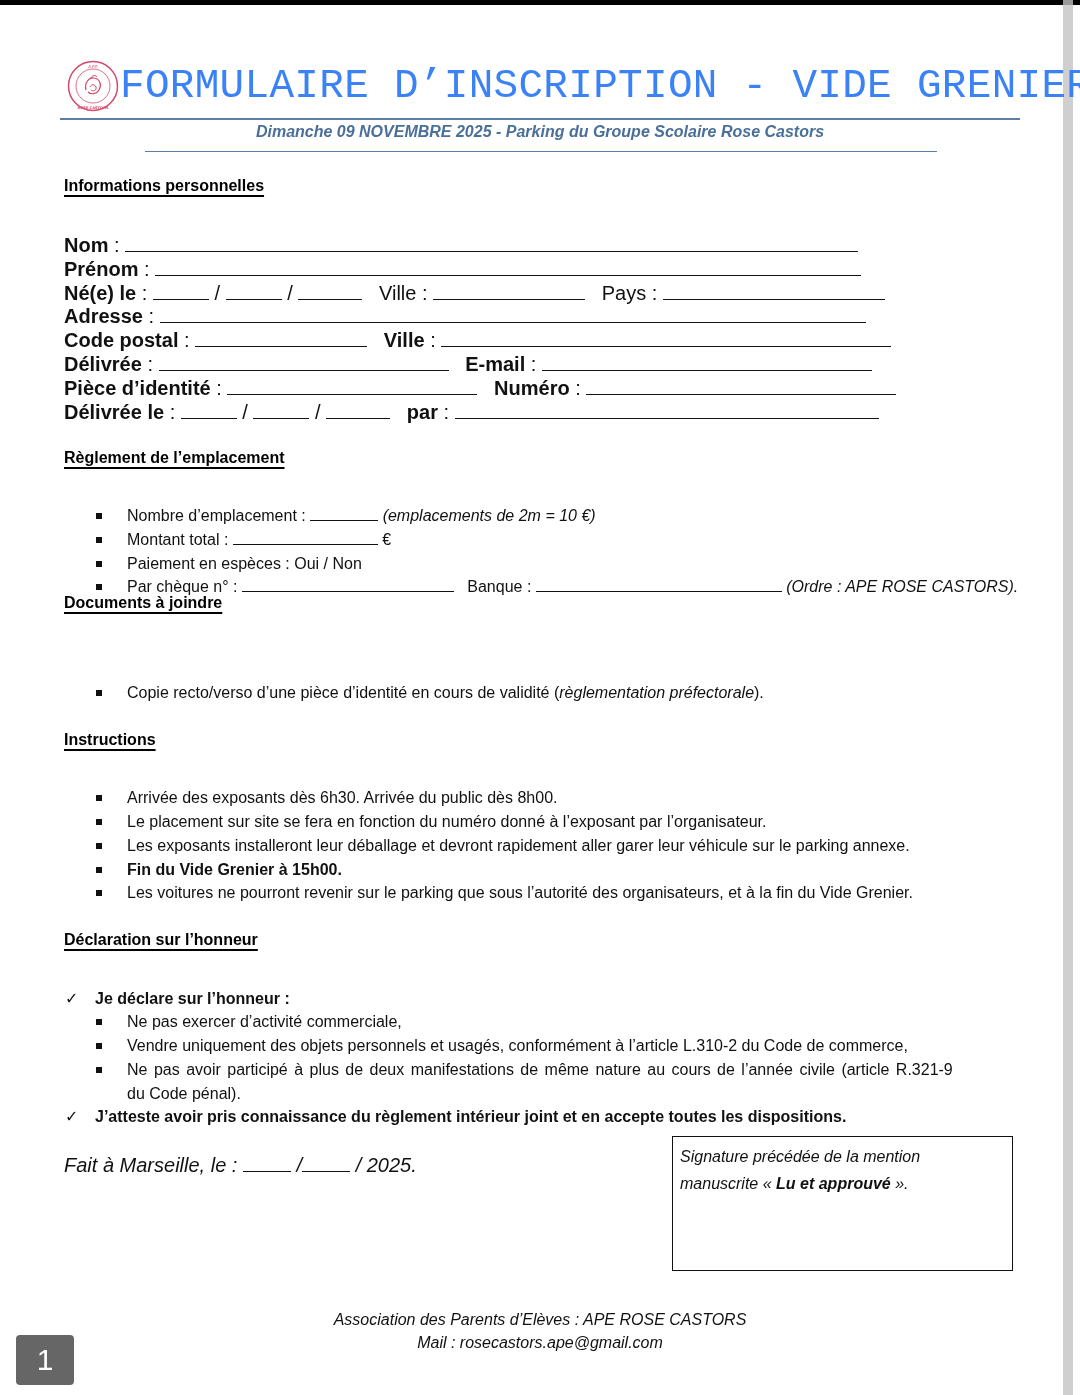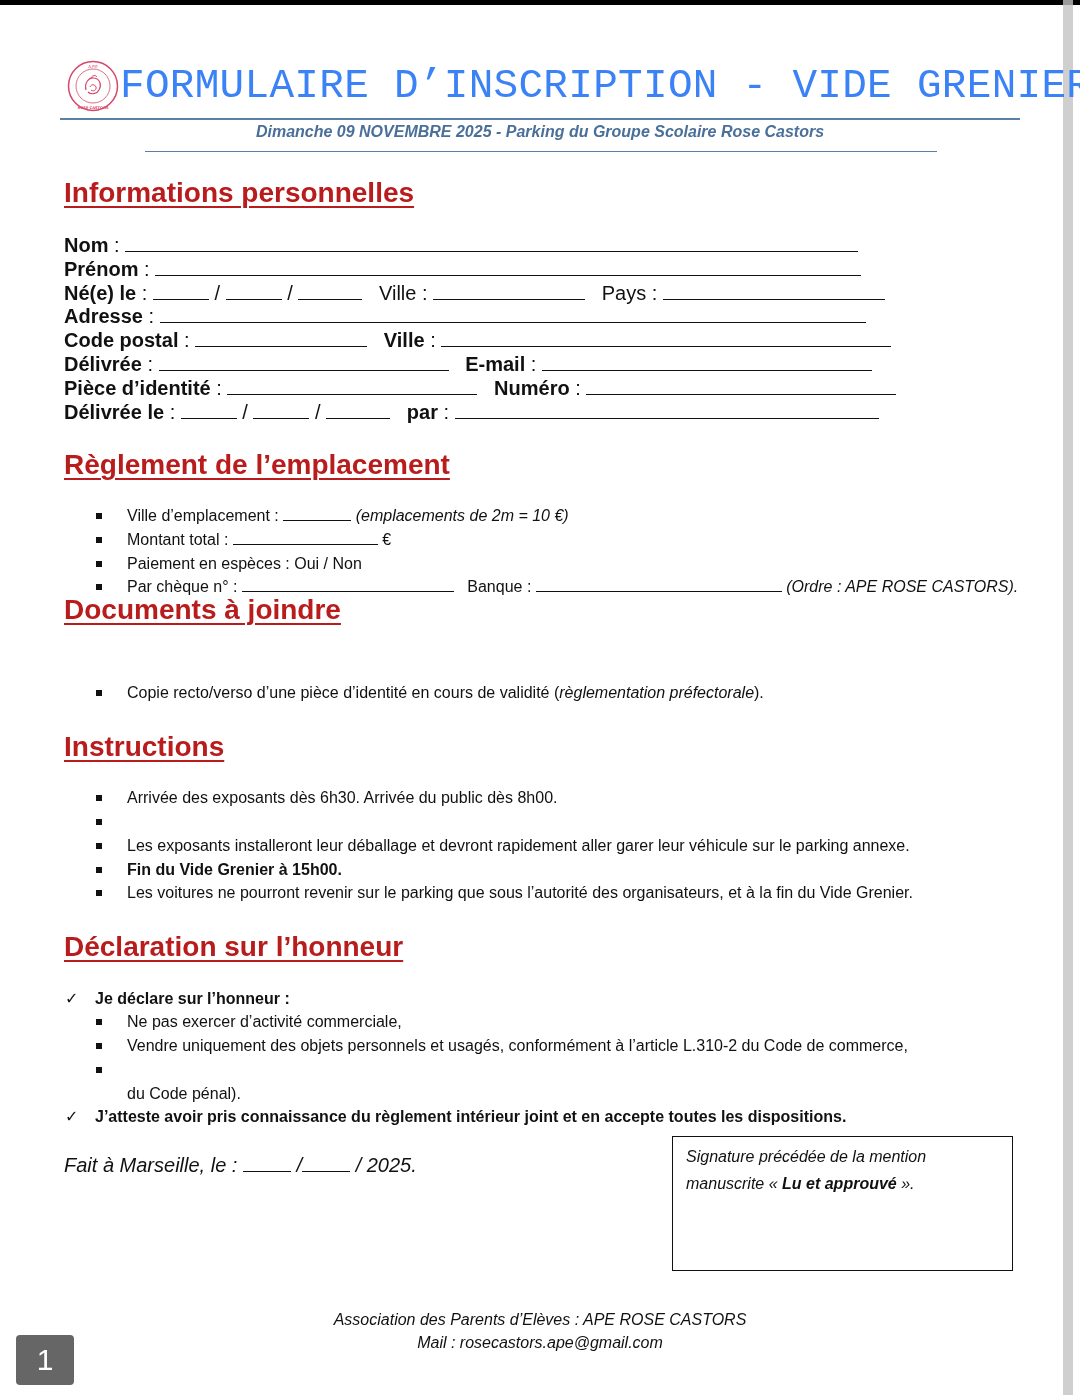--- a/index.html
+++ b/index.html
@@ -19,37 +19,37 @@
     letter-spacing:0.3px; white-space:nowrap; line-height:52px;font-family:Liberation Mono, monospace;
   }
   .rule1 { position:absolute; left:60px; top:118px; width:960px; height:2px; background:#5b7fa6; }
   .subtitle {
     position:absolute; left:0; width:1080px; top:122px; text-align:center;
     font-style:italic; font-weight:bold; color:#4a6f98; font-size:16px; line-height:20px;
   }
   .rule2 { position:absolute; left:145px; top:151px; width:792px; height:1px; background:#5b7fa6; }
 
   .h2 {
-    position:absolute; left:64px; font-size:28px; font-weight:bold; color:#b91c1c;
+    position:absolute; left:64px; font-size:16px; font-weight:bold; color:#000000;
     text-decoration:underline; text-underline-offset:4px; text-decoration-thickness:2px;
     white-space:nowrap;
   }
   .line { position:absolute; left:64px; font-size:20px; line-height:22px; white-space:nowrap; }
   .line b { font-weight:bold; }
   .blank { display:inline-block; border-bottom:1px solid #111; height:14px; vertical-align:baseline; }
 
   .bullet { position:absolute; font-size:16px; line-height:22px; white-space:nowrap; }
   .bullet .sq { position:absolute; left:-31px; top:8px; width:6px; height:6px; background:#111; }
   .check { position:absolute; font-size:16px; line-height:22px; white-space:nowrap; font-weight:bold; }
   .check .ck { position:absolute; left:-30px; top:0; font-weight:normal; }
   .it { font-style:italic; }
 
   .sigbox {
     position:absolute; left:672px; top:1136px; width:341px; height:135px;
-    border:1.5px solid #111; box-sizing:border-box; padding:6px 13px;
+    border:1.5px solid #111; box-sizing:border-box; padding:6px 7px;
     font-style:italic; font-size:16px; line-height:27px;
   }
   .footer {
     position:absolute; left:0; width:1080px; text-align:center;
     font-style:italic; font-size:16px; line-height:22px;
   }
   .pagebadge {
     position:absolute; left:16px; top:1335px; width:58px; height:50px;
     background:#666; color:#fff; border-radius:4px; font-size:30px;
     display:flex; align-items:center; justify-content:center;
@@ -110,21 +110,21 @@
 <div class="line" style="top:401px;">
   <b>Délivrée le</b><span> : </span><span class="blank" style="width:56px;"></span>
   <span>/</span> <span class="blank" style="width:56px;"></span>
   <span>/</span> <span class="blank" style="width:64px;"></span>
   &nbsp;&nbsp;<b>par</b><span> : </span><span class="blank" style="width:424px;"></span>
 </div>
 
 <div class="h2" style="top:449px;">Règlement de l’emplacement</div>
 <div class="bullet" style="left:127px; top:505px;">
   <span class="sq"></span>
-  <span>Ville d’emplacement : </span><span class="blank" style="width:68px;"></span>
+  <span>Nombre d’emplacement : </span><span class="blank" style="width:68px;"></span>
   <span class="it">(emplacements de 2m = 10 €)</span>
 </div>
 <div class="bullet" style="left:127px; top:529px;">
   <span class="sq"></span>
   <span>Montant total : </span><span class="blank" style="width:145px;"></span>
   <span>€</span>
 </div>
 <div class="bullet" style="left:127px; top:553px;">
   <span class="sq"></span>
   <span>Paiement en espèces : Oui / Non</span>
@@ -140,21 +140,21 @@
 <div class="bullet" style="left:127px; top:682px;">
   <span class="sq"></span>
   <span>Copie recto/verso d’une pièce d’identité en cours de validité (</span><span class="it">règlementation préfectorale</span><span>).</span>
 </div>
 
 <div class="h2" style="top:731px;">Instructions</div>
 <div class="bullet" style="left:127px; top:787px;">
   <span class="sq"></span><span>Arrivée des exposants dès 6h30. Arrivée du public dès 8h00.</span>
 </div>
 <div class="bullet" style="left:127px; top:811px;">
-  <span class="sq"></span>
+  <span class="sq"></span><span>Le placement sur site se fera en fonction du numéro donné à l’exposant par l’organisateur.</span>
 </div>
 <div class="bullet" style="left:127px; top:835px;">
   <span class="sq"></span><span>Les exposants installeront leur déballage et devront rapidement aller garer leur véhicule sur le parking annexe.</span>
 </div>
 <div class="bullet" style="left:127px; top:859px; font-weight:bold;">
   <span class="sq"></span><span>Fin du Vide Grenier à 15h00.</span>
 </div>
 <div class="bullet" style="left:127px; top:882px;">
   <span class="sq"></span><span>Les voitures ne pourront revenir sur le parking que sous l’autorité des organisateurs, et à la fin du Vide Grenier.</span>
 </div>
@@ -164,21 +164,21 @@
   <span class="ck">✓</span>
   <span>Je déclare sur l’honneur :</span>
 </div>
 <div class="bullet" style="left:127px; top:1011px;">
   <span class="sq"></span><span>Ne pas exercer d’activité commerciale,</span>
 </div>
 <div class="bullet" style="left:127px; top:1035px;">
   <span class="sq"></span><span>Vendre uniquement des objets personnels et usagés, conformément à l’article L.310-2 du Code de commerce,</span>
 </div>
 <div class="bullet" style="left:127px; top:1059px; word-spacing:2px;">
-  <span class="sq"></span>
+  <span class="sq"></span><span>Ne pas avoir participé à plus de deux manifestations de même nature au cours de l’année civile (article R.321-9</span>
 </div>
 <div class="bullet" style="left:127px; top:1083px;">
   <span>du Code pénal).</span>
 </div>
 <div class="check" style="left:95px; top:1106px;">
   <span class="ck">✓</span>
   <span>J’atteste avoir pris connaissance du règlement intérieur joint et en accepte toutes les dispositions.</span>
 </div>
 
 <div class="line it" style="top:1154px;">

